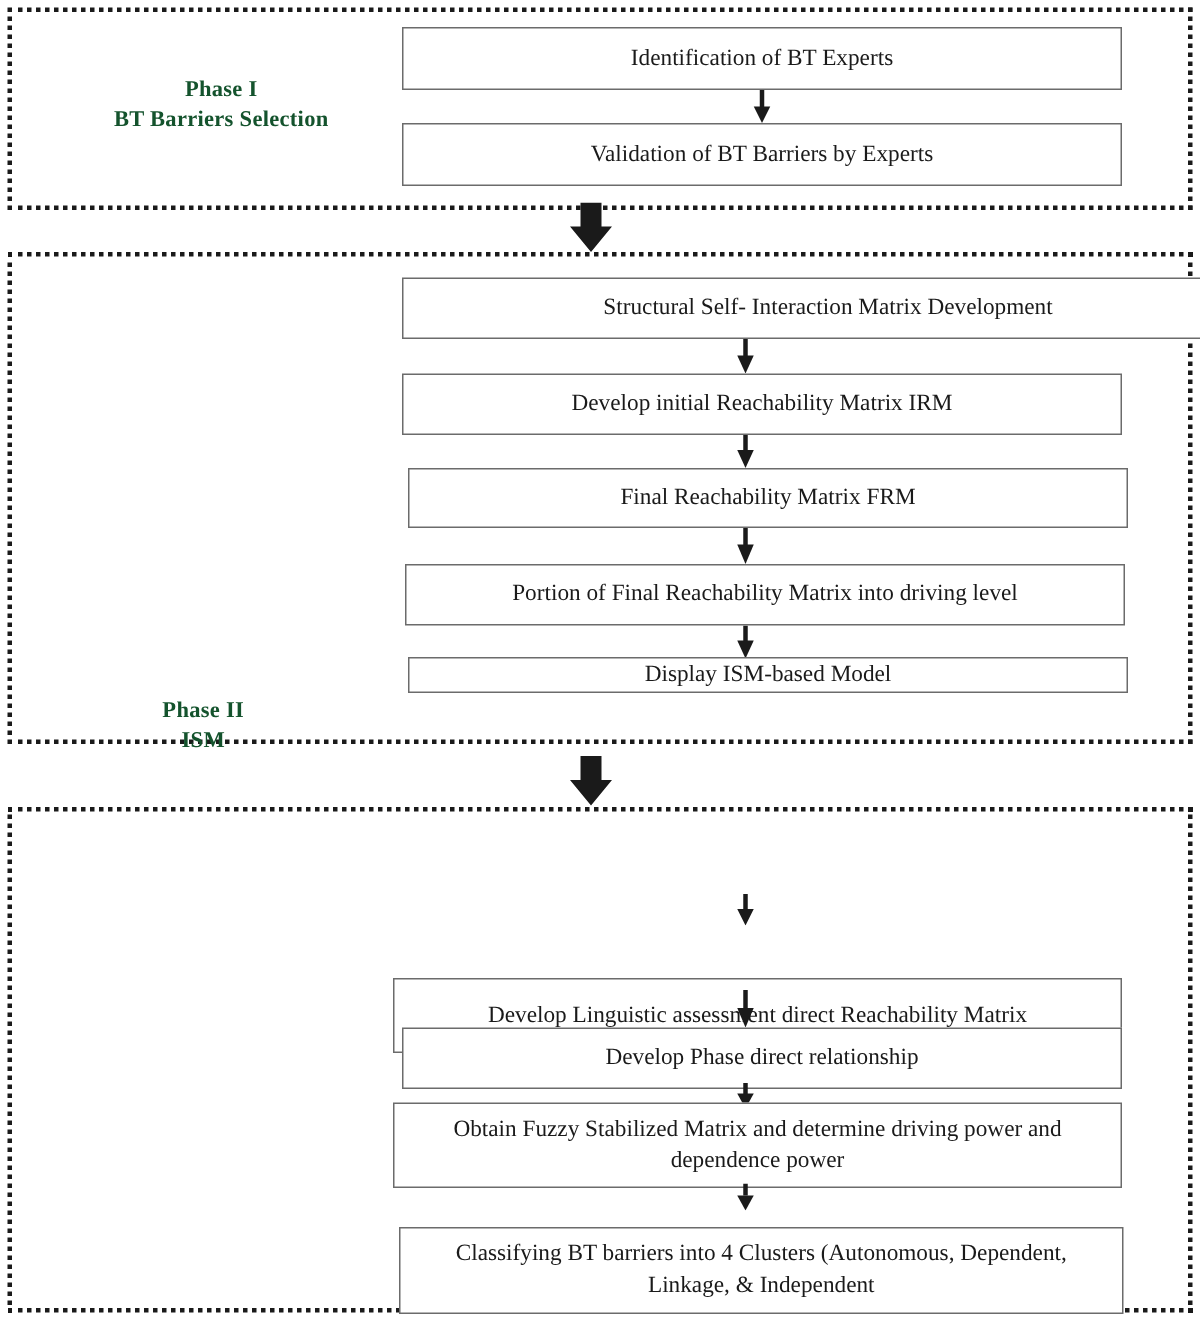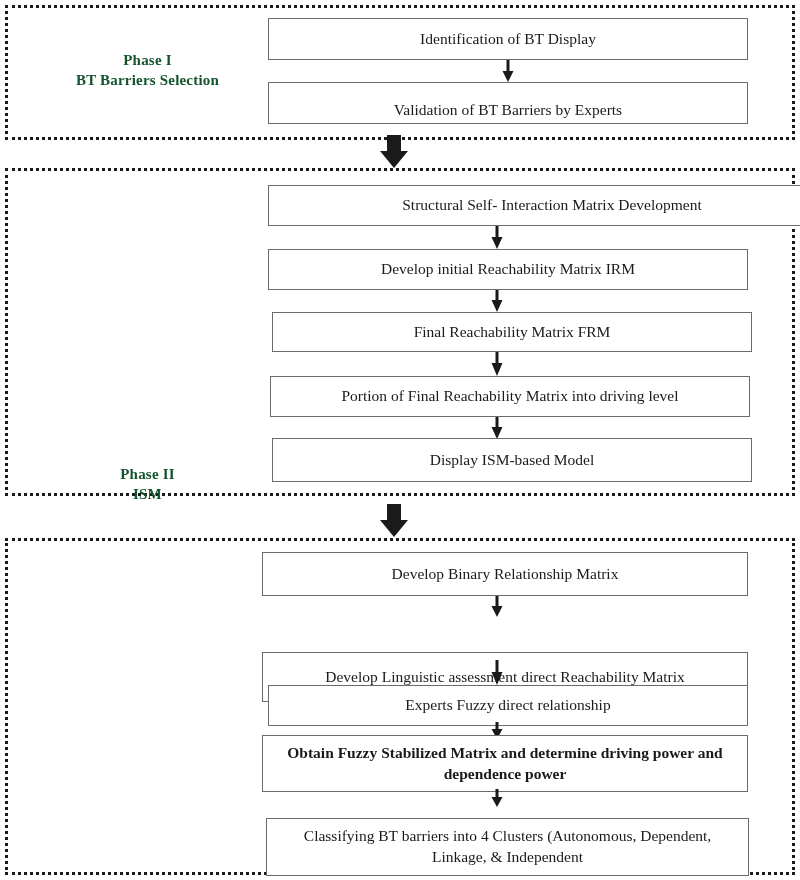--- a/index.html
+++ b/index.html
@@ -39,21 +39,21 @@
     text-align: center;
     font-family: "Liberation Serif", serif;
     font-weight: bold;
     font-size: 15px;
     line-height: 1.35;
     color: #14532d;
     letter-spacing: 0.2px;
     white-space: nowrap;
   }
   #phase-1 .phase-label { left: 22px;  top: 42px;  width: 235px; }
-  #phase-2 .phase-label { left: 22px;  top: 293px; width: 235px; }
+  #phase-2 .phase-label { left: 10px;  top: 293px; width: 235px; }
 
   
   .step {
     position: absolute;
     box-sizing: border-box;
     border: 1px solid #6b6b6b;
     background: #ffffff;
     color: #1a1a1a;
     font-family: "Liberation Serif", serif;
     font-size: 15.5px;
@@ -87,31 +87,31 @@
 <div class="canvas">
 
   <div class="phase" id="phase-1">
     <div class="phase-label">
       <span>Phase I</span><br>
       <span>BT Barriers Selection</span>
     </div>
   </div>
 
   <div class="step" style="left:268px; top:18px; width:480px; height:42px;">
-    <span class="step-text">Identification of BT Display</span>
+    <span class="step-text">Identification of BT Experts</span>
   </div>
 
   <div class="connector" style="left:500px; top:60px; height:22px;">
     <svg width="16" height="22" viewBox="0 0 16 22">
       <line x1="8" y1="0" x2="8" y2="13" stroke="#1a1a1a" stroke-width="3"></line>
       <polygon points="8,22 2.5,11 13.5,11" fill="#1a1a1a"></polygon>
     </svg>
   </div>
 
-  <div class="step" style="left:268px; top:82px; width:480px; height:42px;align-items:flex-end;">
+  <div class="step" style="left:268px; top:82px; width:480px; height:42px;">
     <span class="step-text">Validation of BT Barriers by Experts</span>
   </div>
 
   <div class="big-arrow" style="left:379px; top:135px;">
     <svg width="30" height="34" viewBox="0 0 30 34">
       <polygon points="8,0 22,0 22,16 29,16 15,33 1,16 8,16" fill="#1a1a1a"></polygon>
     </svg>
   </div>
 
   <div class="phase" id="phase-2">
@@ -158,68 +158,65 @@
     <span class="step-text">Portion of Final Reachability Matrix into driving level</span>
   </div>
 
   <div class="connector" style="left:489px; top:417px; height:22px;">
     <svg width="16" height="22" viewBox="0 0 16 22">
       <line x1="8" y1="0" x2="8" y2="12" stroke="#1a1a1a" stroke-width="3"></line>
       <polygon points="8,22 2.5,10 13.5,10" fill="#1a1a1a"></polygon>
     </svg>
   </div>
 
-  <div class="step" style="left:272px; top:438px; width:480px; height:44px;">
+  <div class="step" style="left:272px; top:438px; width:480px; height:24px;">
     <span class="step-text">Display ISM-based Model</span>
   </div>
 
   <div class="big-arrow" style="left:379px; top:504px;">
     <svg width="30" height="34" viewBox="0 0 30 34">
       <polygon points="8,0 22,0 22,16 29,16 15,33 1,16 8,16" fill="#1a1a1a"></polygon>
     </svg>
   </div>
 
   <div class="phase" id="phase-3">
     
   </div>
 
-  <div class="step" style="left:262px; top:552px; width:486px; height:44px;">
-    <span class="step-text">Develop Binary Relationship Matrix</span>
-  </div>
 
   <div class="connector" style="left:489px; top:596px; height:21px;">
     <svg width="16" height="21" viewBox="0 0 16 21">
       <line x1="8" y1="0" x2="8" y2="11" stroke="#1a1a1a" stroke-width="3"></line>
       <polygon points="8,21 2.5,10 13.5,10" fill="#1a1a1a"></polygon>
     </svg>
   </div>
 
   <div class="step" style="left:262px; top:652px; width:486px; height:50px;">
     <span class="step-text">Develop Linguistic assessment direct Reachability Matrix</span>
   </div>
 
   <div class="connector" style="left:489px; top:660px; height:25px;">
     <svg width="16" height="25" viewBox="0 0 16 25">
       <line x1="8" y1="0" x2="8" y2="13" stroke="#1a1a1a" stroke-width="3"></line>
       <polygon points="8,25 2.5,12 13.5,12" fill="#1a1a1a"></polygon>
     </svg>
   </div>
 
   <div class="step" style="left:268px; top:685px; width:480px; height:41px;">
-    <span class="step-text">Experts Fuzzy direct relationship</span>
+    <span class="step-text">Develop Phase direct relationship</span>
   </div>
 
   <div class="connector" style="left:489px; top:722px; height:17px;">
     <svg width="16" height="17" viewBox="0 0 16 17">
       <line x1="8" y1="0" x2="8" y2="8" stroke="#1a1a1a" stroke-width="3"></line>
       <polygon points="8,17 2.5,7 13.5,7" fill="#1a1a1a"></polygon>
     </svg>
   </div>
 
-  <div class="step" style="left:262px; top:735px; width:486px; height:57px;font-weight:bold;">
+  <div class="step" style="left:262px; top:735px; width:486px; height:57px;">
     <span class="step-text">Obtain Fuzzy Stabilized Matrix and determine driving power and dependence power</span>
   </div>
 
   <div class="connector" style="left:489px; top:789px; height:18px;">
     <svg width="16" height="18" viewBox="0 0 16 18">
       <line x1="8" y1="0" x2="8" y2="8" stroke="#1a1a1a" stroke-width="3"></line>
       <polygon points="8,18 2.5,8 13.5,8" fill="#1a1a1a"></polygon>
     </svg>
   </div>
 

